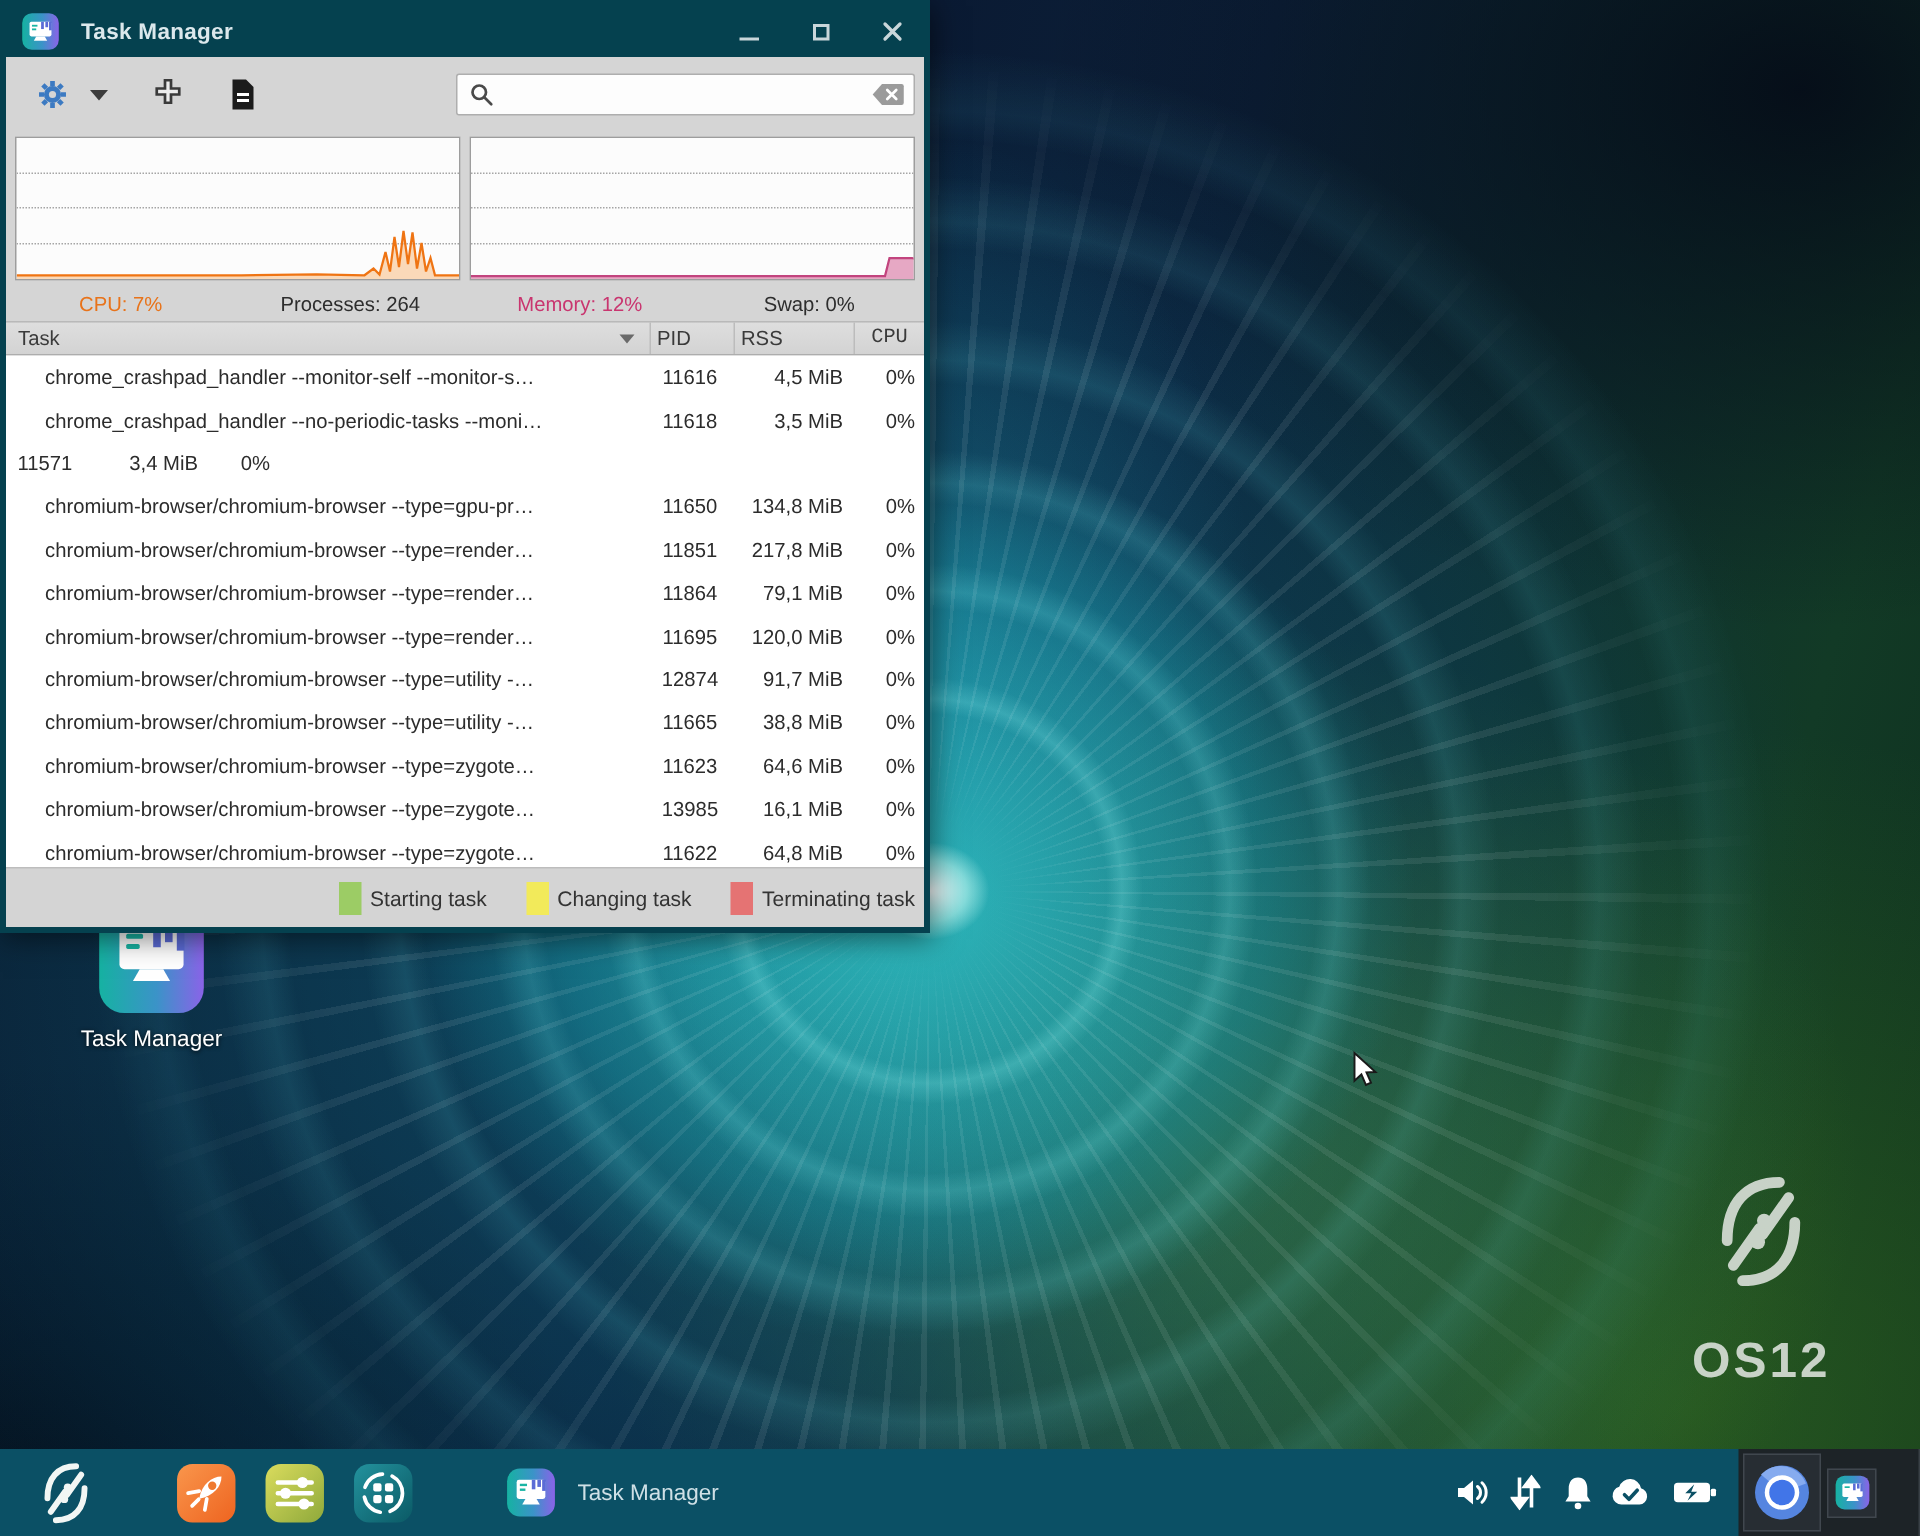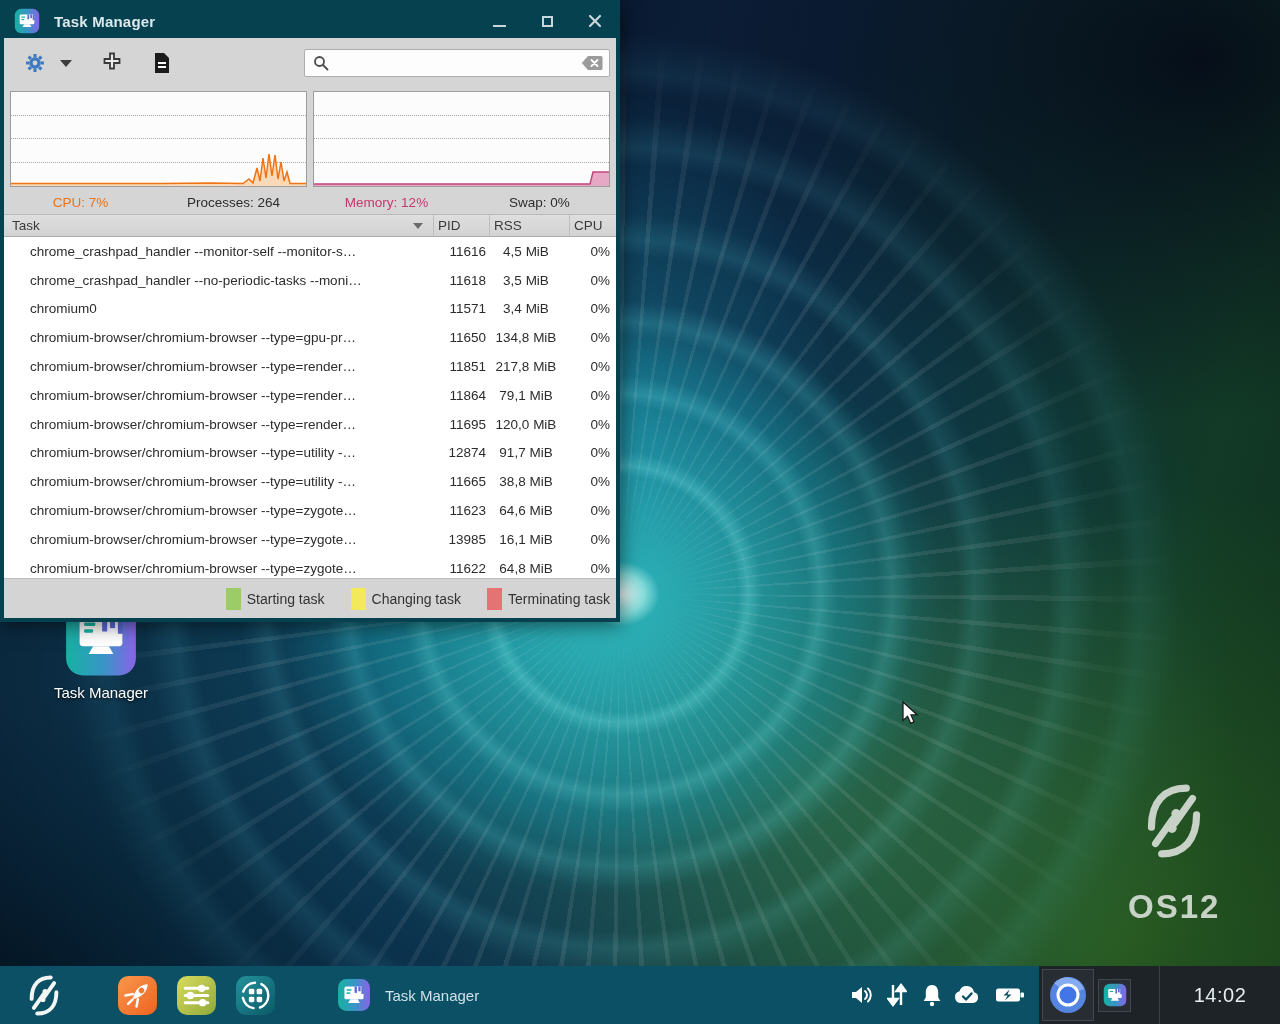--- a/index.html
+++ b/index.html
@@ -70,27 +70,27 @@
   .panel svg { position:absolute; inset:0; }
 
   .stats { height:24px; display:flex; align-items:center; flex:0 0 auto; font-size:13.5px; color:#2d2d2d; }
   .stat-cell { width:25%; text-align:center; white-space:nowrap; }
 
   .thead { height:23px; background:linear-gradient(#dedede,#d3d3d3); border-top:1px solid #b9b9b9; border-bottom:1px solid #adadad;
            display:flex; align-items:center; font-size:13.5px; color:#3a3a3a; flex:0 0 auto; }
   .th { height:100%; display:flex; align-items:center; border-right:1px solid #bcbcbc; padding:0 4px; }
   .th-task { flex:1; padding-left:8px; }
   .sort-arrow { margin-left:auto; width:0; height:0; border-left:5px solid transparent; border-right:5px solid transparent; border-top:6px solid #6a6a6a; margin-right:6px; }
-  .th-pid { width:56px; } .th-rss { width:80px; } .th-cpu { width:46px; justify-content:flex-start; border-right:none; }
+  .th-pid { width:56px; } .th-rss { width:80px; } .th-cpu { width:46px; justify-content:center; border-right:none;font-family:Liberation Mono, monospace; }
 
   .tbody { flex:1; background:#fff; overflow:hidden; }
   .trow { height:28.8px; display:flex; align-items:center; font-size:13.5px; color:#2c2c2c; }
   .c-task { flex:1; padding-left:26px; white-space:nowrap; overflow:hidden; }
-  .c-pid { width:56px; text-align:right; padding-right:4px; }
-  .c-rss { width:80px; text-align:center; padding-right:8px; }
+  .c-pid { width:56px; text-align:center; padding-right:4px; }
+  .c-rss { width:80px; text-align:right; padding-right:8px; }
   .c-cpu { width:46px; text-align:right; padding-right:6px; }
 
   .statusbar { height:40px; background:#d4d4d4; border-top:1px solid #bdbdbd; display:flex; align-items:center;
                justify-content:flex-end; gap:26px; padding-right:6px; flex:0 0 auto; }
   .legend-item { display:flex; align-items:center; gap:6px; font-size:14px; color:#333; }
   .legend-swatch { width:15px; height:22px; display:inline-block; }
 
   
   .taskbar { position:absolute; left:0; bottom:0; width:1280px; height:58px; background:#0b5065; display:flex; align-items:center; }
   .tb-left { display:flex; align-items:center; height:100%; }
@@ -288,21 +288,20 @@
   </div>
 
   <div class="trow">
     <span class="c-task">chrome_crashpad_handler --no-periodic-tasks --moni…</span>
     <span class="c-pid">11618</span>
     <span class="c-rss">3,5 MiB</span>
     <span class="c-cpu">0%</span>
   </div>
 
   <div class="trow">
-    <span class="c-task">chromium0</span>
     <span class="c-pid">11571</span>
     <span class="c-rss">3,4 MiB</span>
     <span class="c-cpu">0%</span>
   </div>
 
   <div class="trow">
     <span class="c-task">chromium-browser/chromium-browser --type=gpu-pr…</span>
     <span class="c-pid">11650</span>
     <span class="c-rss">134,8 MiB</span>
     <span class="c-cpu">0%</span>
@@ -494,17 +493,16 @@
             <rect x="2" y="2" width="60" height="60" rx="16" fill="url(#grad-tm)"></rect>
             <rect x="14" y="16" width="36" height="24" rx="3" fill="#fff"></rect>
             <path d="M25 40 h14 l4 7 h-22 z" fill="#fff"></path>
             <rect x="18" y="21" width="9" height="3" fill="#19b5a4"></rect>
             <rect x="33" y="16" width="4.5" height="12" fill="#5b6bd6"></rect>
             <rect x="40" y="16" width="4.5" height="9" fill="#5b6bd6"></rect>
             <rect x="46" y="16" width="4.5" height="14" fill="#5b6bd6"></rect>
           </svg>
         </span>
         <span class="tray-divider"></span>
-        <span class="clock">14:02</span>
       </div>
     </div>
   </div>
 </div>
 
 </body></html>

